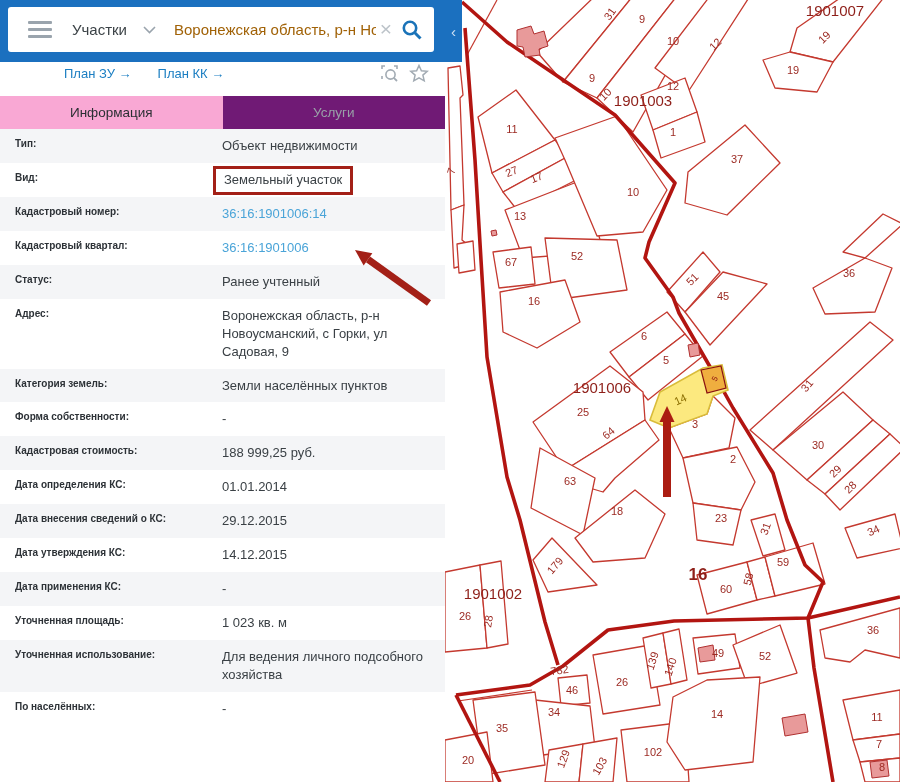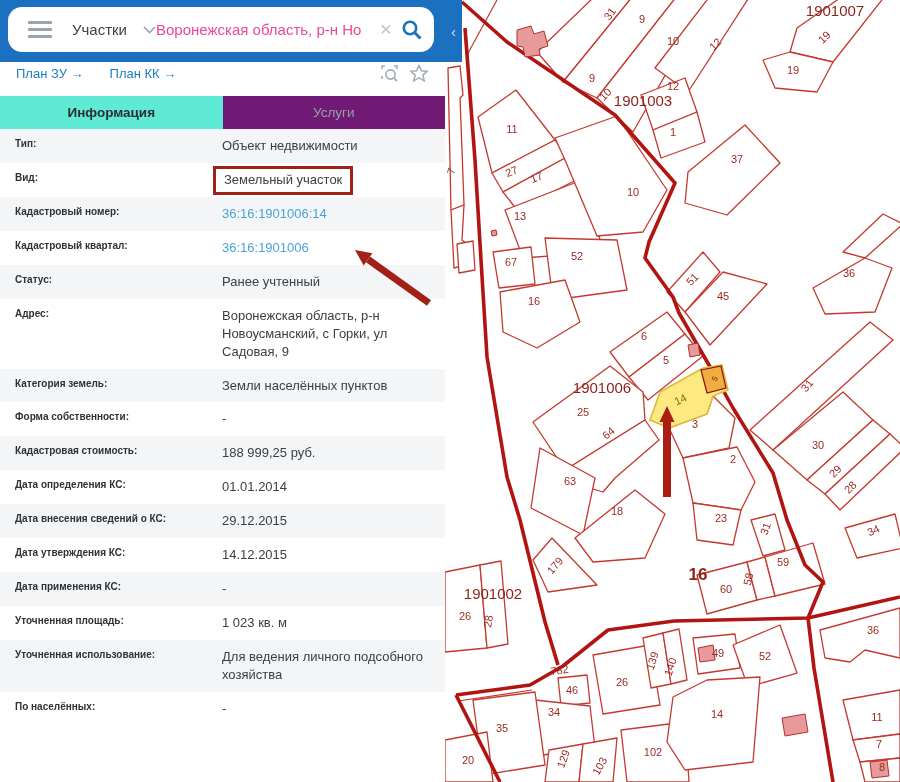--- a/index.html
+++ b/index.html
@@ -1,35 +1,35 @@
 <!DOCTYPE html>
 <html><head>
 <meta charset="utf-8">
 <style>
   html,body{margin:0;padding:0;background:#fff;}
   #stage{position:relative;width:900px;height:782px;overflow:hidden;font-family:"Liberation Sans",sans-serif;background:#fff;}
   
   #panel{position:absolute;left:0;top:0;width:445px;height:782px;background:#fff;}
   #hdr{position:absolute;left:0;top:0;width:445px;height:62px;background:#1b70bf;}
-  #searchbox{position:absolute;left:8px;top:7px;width:426px;height:45px;background:#fff;border-radius:14px;display:flex;align-items:center;box-sizing:border-box;padding:0 10px;}
+  #searchbox{position:absolute;left:8px;top:7px;width:426px;height:45px;background:#fff;border-radius:3px;display:flex;align-items:center;box-sizing:border-box;padding:0 10px;}
   .hamb{width:24px;height:17px;display:flex;flex-direction:column;justify-content:space-between;margin-left:10px;cursor:pointer;}
   .hamb span{display:block;height:3px;background:#9aa4ad;border-radius:1px;}
   .cat{margin-left:20px;font-size:15px;color:#3c4347;}
   .chev{margin-left:16px;}
-  .stext{font-size:15px;color:#ec4899;white-space:nowrap;overflow:hidden;flex:1;}
+  .stext{margin-left:18px;font-size:15px;color:#a16207;white-space:nowrap;overflow:hidden;flex:1;}
   .clr{font-size:21px;color:#bcc3c9;margin:0 8px 2px 4px;cursor:pointer;}
   .result{padding:11px 16px 0 16px;}
   .rtitle{font-size:15.5px;font-weight:bold;color:#1e2226;letter-spacing:.2px;}
   .raddr{margin-top:4px;font-size:12.5px;color:#9aa3ab;}
-  .linksrow{margin-top:17px;display:flex;align-items:center;}
+  .linksrow{margin-top:17px;display:flex;align-items:center;margin-left:48px;}
   .plink{font-size:13px;color:#1b7ec2;margin-right:26px;cursor:pointer;text-decoration:none;}
   .iconsp{margin-left:auto;display:flex;align-items:center;gap:10px;}
   .tabs{margin-top:13px;display:flex;height:33px;}
   .tab{width:50%;display:flex;align-items:center;justify-content:center;font-size:13.5px;cursor:pointer;}
-  .tab.active{background:#5eead4;font-weight:bold;color:#2b2f33;}
+  .tab.active{background:#f9a8d4;font-weight:normal;color:#2b2f33;}
   .tab.inactive{background:#701a75;color:#99a1a8;}
   #rows{}
   .irow{display:flex;padding:8px 15px;box-sizing:border-box;min-height:33px;}
   .irow.stripe{background:#f4f5f7;}
   .ilabel{width:192px;padding-right:15px;flex:none;font-size:10px;font-weight:bold;color:#2d3237;line-height:1.38;}
   .ivalue{flex:1;font-size:13px;color:#3a4045;line-height:1.38;}
   .ivalue.link{color:#4aa4d8;cursor:pointer;}
   .boxed{display:inline-block;border:3px solid #a32017;padding:2px 8px 3px 8px;margin:-6px 12px -6px -9px;}
   #panel-anno{position:absolute;left:0;top:0;pointer-events:none;}
   

